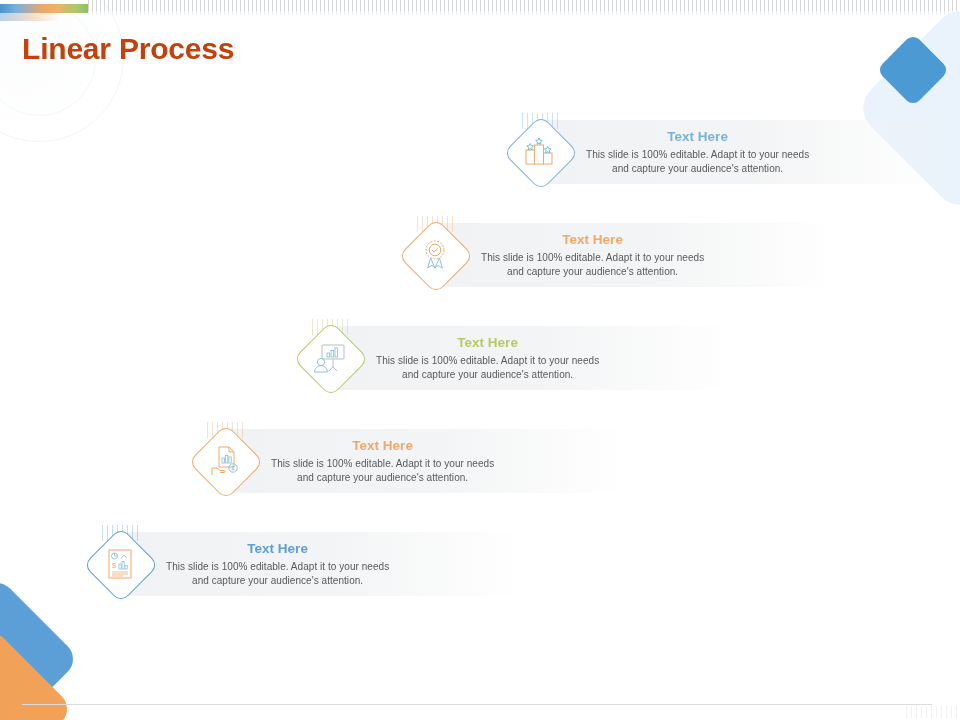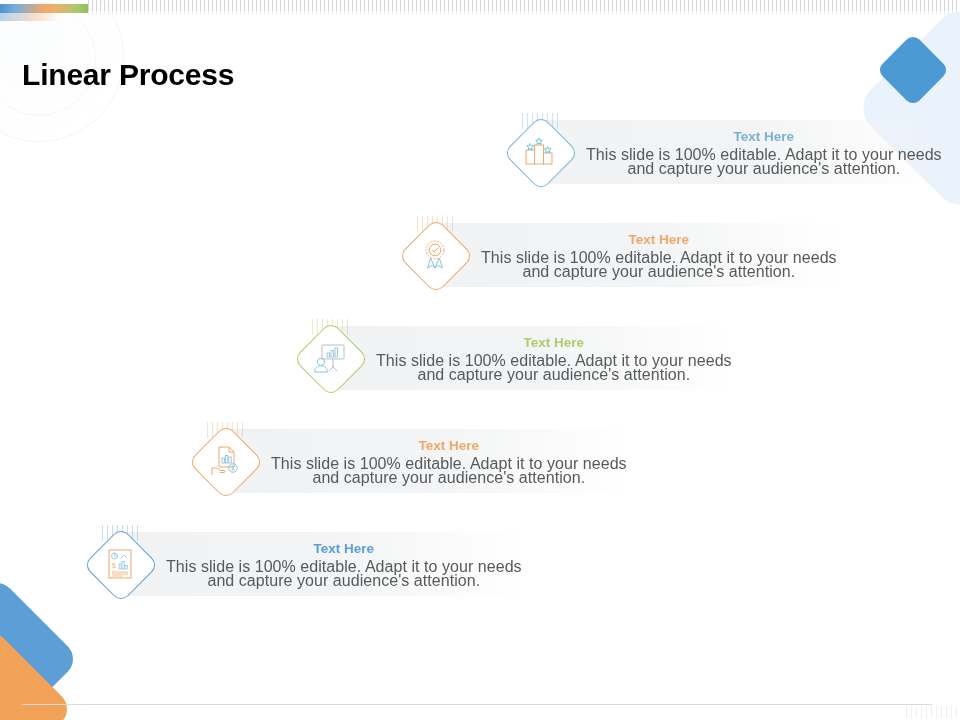--- a/index.html
+++ b/index.html
@@ -149,24 +149,23 @@
     );
   }
 
   
   .page-title {
     position: absolute;
     left: 22px;
     top: 32px;
     font-size: 30px;
     font-weight: bold;
-    color: #000000;
+    color: #c2410c;
     letter-spacing: -0.2px;
     white-space: nowrap;
-    margin-top: 26px;
   }
 
   
   .row {
     position: absolute;
     height: 68px;
     display: flex;
     align-items: center;
   }
   .row-bg {
@@ -228,21 +227,21 @@
     text-align: center;
   }
   .row-head {
     font-size: 13.5px;
     font-weight: bold;
     line-height: 15px;
     margin-bottom: 4px;
     white-space: nowrap;
   }
   .row-body {
-    font-size: 16px;
+    font-size: 10px;
     line-height: 14.5px;
     color: #58595b;
     white-space: pre-line;
     letter-spacing: 0.05px;
   }
 </style>
 </head>
 <body>
 
 <div id="slide">

